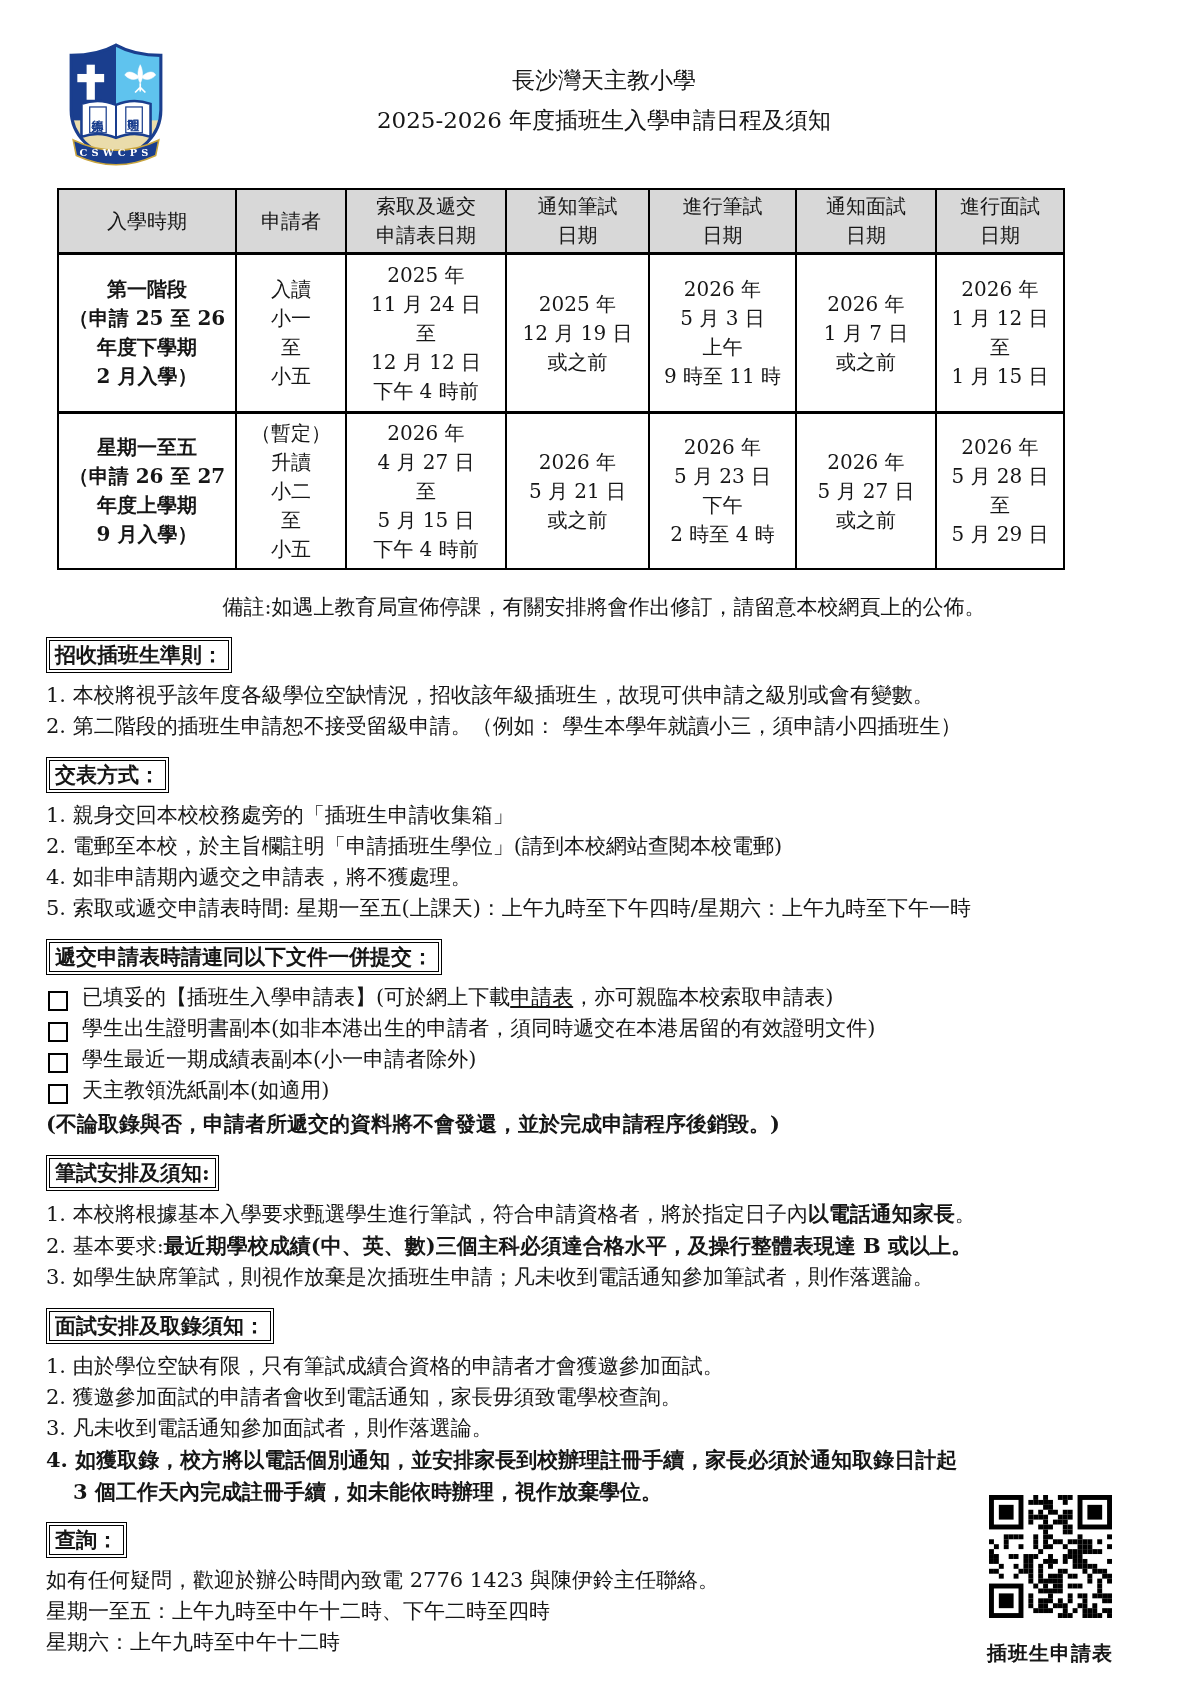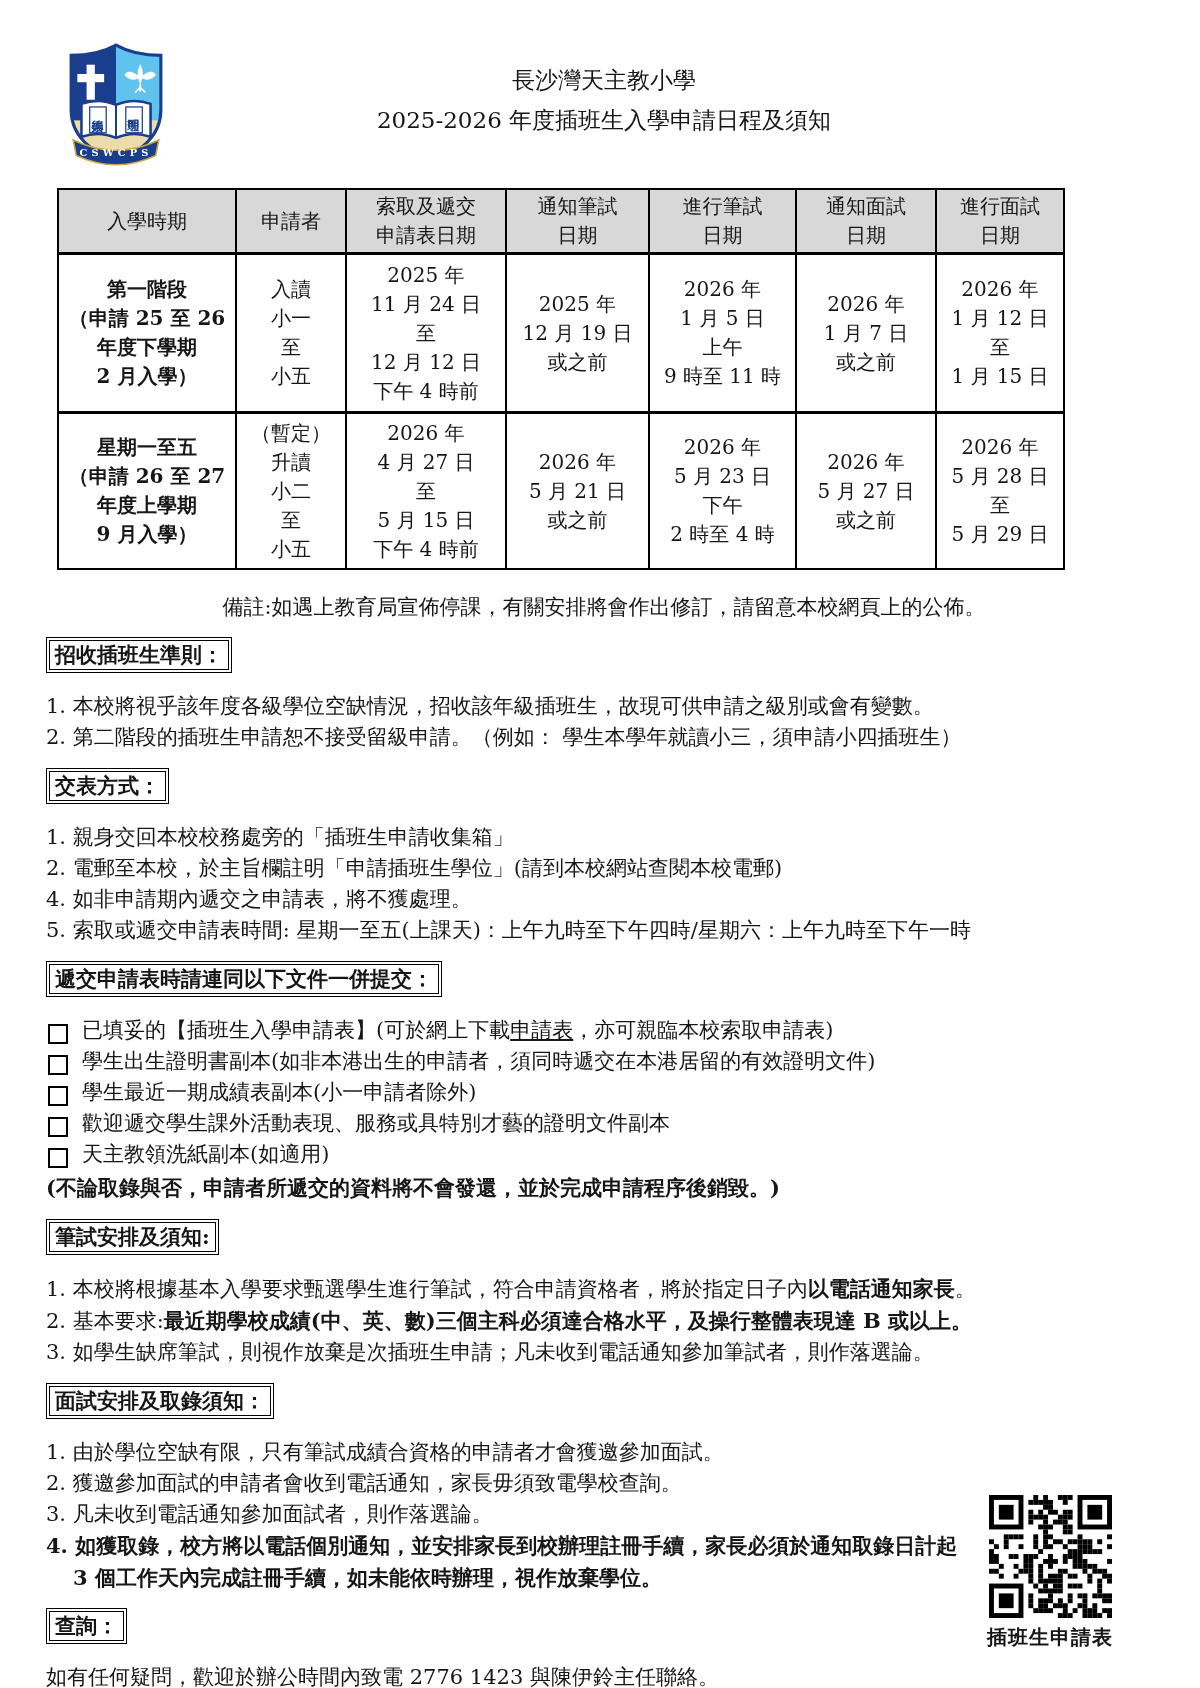--- a/index.html
+++ b/index.html
@@ -45,39 +45,39 @@
   
   .remark{margin-top:22px;font-size:21px;line-height:30px;text-align:center;}
   .section{margin-top:15px;}
   .boxed{
     display:inline-block;
     border:4px double #000;
     padding:0 5px;
     font-size:21px;
     font-weight:bold;
     line-height:28px;
-    margin-bottom:18px;
+    margin-bottom:7px;
   }
   .line{font-size:21px;line-height:31px;}
   .b{font-weight:bold;}
   .u{text-decoration:underline;}
   .check-line{font-size:21px;line-height:31px;display:flex;align-items:center;}
   .cbx{
     flex:0 0 auto;
     width:16px;height:16px;
     border:2px solid #000;
     margin:6px 14px 0 2px;
     display:inline-block;
   }
   .note-bold{font-size:21px;line-height:32px;font-weight:bold;margin-top:2px;}
   .indent2{padding-left:27px;}
   
   .qr-wrap{position:absolute;left:986px;top:1495px;width:128px;text-align:center;}
   .qr-box{width:123px;height:123px;margin:0 auto;}
-  .qr-caption{font-size:20px;font-weight:bold;margin-top:6px;letter-spacing:1px;white-space:nowrap;}
+  .qr-caption{font-size:20px;font-weight:bold;margin-top:22px;letter-spacing:1px;white-space:nowrap;}
 </style>
 </head>
 <body>
 
 <div class="page">
 
   <div class="logo">
     <svg width="112" height="132" viewBox="0 0 105 128">
       <defs>
         <clipPath id="shieldClip">
@@ -208,21 +208,21 @@
         <td>
             <div>
               <div>2025 年</div>
               <div>12 月 19 日</div>
               <div>或之前</div>
             </div>
           </td>
         <td>
             <div>
               <div>2026 年</div>
-              <div>1 月 5 日</div>
+              <div>5 月 3 日</div>
               <div>上午</div>
               <div>9 時至 11 時</div>
             </div>
           </td>
         <td>
             <div>
               <div>2026 年</div>
               <div>1 月 7 日</div>
               <div>或之前</div>
             </div>
@@ -319,24 +319,20 @@
         <span class="cbx"></span>
         <span><span>已填妥的【插班生入學申請表】(可於網上下載</span><span class="u">申請表</span><span>，亦可親臨本校索取申請表)</span></span>
       </div>
     <div class="check-line">
         <span class="cbx"></span>
         <span><span>學生出生證明書副本(如非本港出生的申請者，須同時遞交在本港居留的有效證明文件)</span></span>
       </div>
     <div class="check-line">
         <span class="cbx"></span>
         <span><span>學生最近一期成績表副本(小一申請者除外)</span></span>
-      </div>
-    <div class="check-line">
-        <span class="cbx"></span>
-        <span><span>歡迎遞交學生課外活動表現、服務或具特別才藝的證明文件副本</span></span>
       </div>
     <div class="check-line">
         <span class="cbx"></span>
         <span><span>天主教領洗紙副本(如適用)</span></span>
       </div>
     <div class="note-bold">(不論取錄與否，申請者所遞交的資料將不會發還，並於完成申請程序後銷毀。)</div>
   </div>
 
   <div class="section">
     <div class="boxed">筆試安排及須知:</div>

